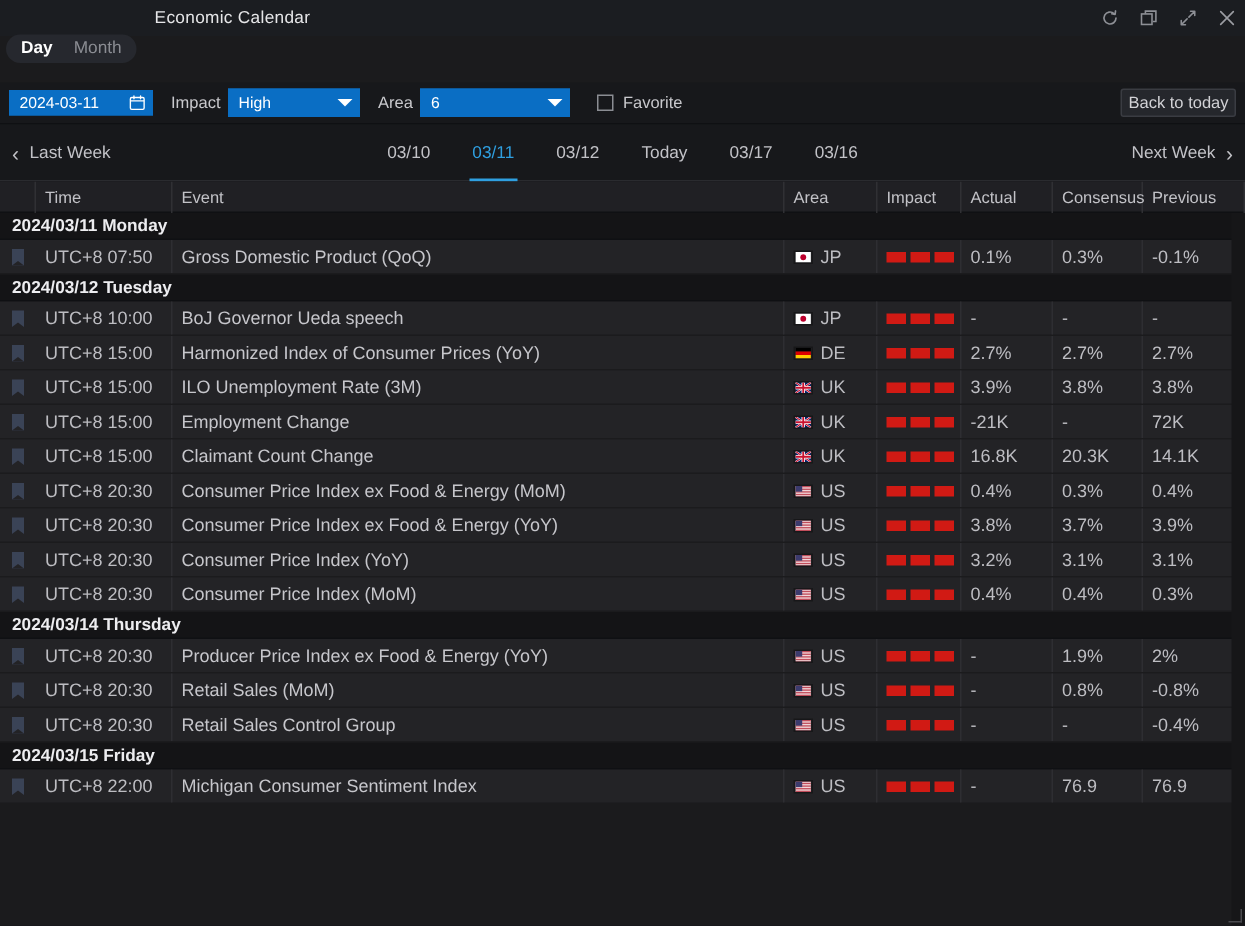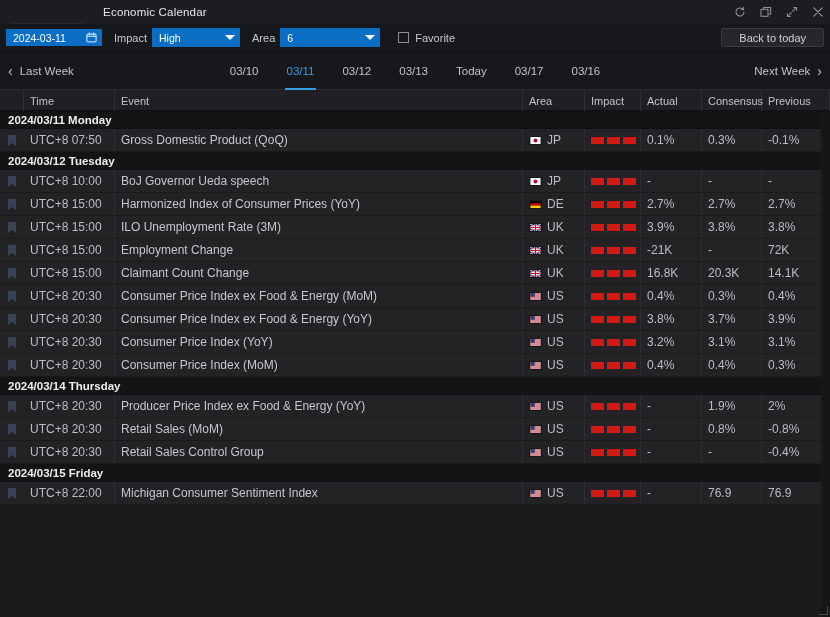--- a/index.html
+++ b/index.html
@@ -29,20 +29,21 @@
   .apptitle { font-size: 11.5px; color: #e6e6e8; margin-left: 12px; letter-spacing: .2px; }
   .wincontrols { position: absolute; right: 6px; top: 0; height: 24px; display: flex; align-items: center; gap: 13px; }
   .wincontrols .wc { width: 13px; height: 13px; display: flex; align-items: center; justify-content: center; cursor: default; }
   .wincontrols svg { display: block; }
 
   
   .filterbar {
     height: 28px; background: #17181b; display: flex; align-items: center;
     padding: 0 6px; position: relative; flex: 0 0 28px;
     border-bottom: 1px solid #0f1013;
+    margin-top: 31px;
   }
   .datefield {
     background: #0a6ec4; height: 17px; min-width: 96px; display: flex; align-items: center;
     justify-content: space-between; padding: 0 4px 0 6px; color: #fff; font-size: 10.5px;
     border: 1px solid #0a6ec4;
   }
   .datefield .calicon { margin-left: 6px; display:flex; }
   .flabel { font-size: 11px; color: #c9c9cd; margin: 0 5px 0 12px; }
   .selbox {
     background: #0a6ec4; height: 19px; display: flex; align-items: center;
@@ -53,21 +54,21 @@
     width: 0; height: 0; border-left: 5px solid transparent; border-right: 5px solid transparent;
     border-top: 5px solid #ffffff; margin-left: 16px;
   }
   .sel-impact { width: 88px; }
   .sel-area { width: 100px; }
   .favwrap { display: flex; align-items: center; margin-left: 18px; }
   .checkbox { width: 11px; height: 11px; border: 1px solid #8b8d93; background: transparent; }
   .favlabel { font-size: 11px; color: #c9c9cd; margin-left: 6px; }
   .backtoday {
     position: absolute; right: 6px; top: 4px; height: 19px; display: flex; align-items: center;
-    padding: 0 17px; font-size: 11px; color: #d2d2d6; border: 1px solid #3a3c42;
+    padding: 0 4px; font-size: 11px; color: #d2d2d6; border: 1px solid #3a3c42;
     background: #25272c; border-radius: 2px; cursor: default;
   }
 
   
   .daynav {
     height: 38px; background: #17181b; display: flex; align-items: center;
     position: relative; flex: 0 0 38px; border-bottom: 1px solid #2a2b2f;
   }
   .weeknav { display: flex; align-items: center; gap: 7px; font-size: 11.5px; color: #c2c2c7; cursor: default; }
   .weeknav.left { position: absolute; left: 8px; }
@@ -209,21 +210,20 @@
 
   <div class="daynav">
     <div class="weeknav left">
       <span class="chev">‹</span>
       <span>Last Week</span>
     </div>
     <div class="daytabs">
         <div class="daytab">03/10</div>
         <div class="daytab active">03/11</div>
         <div class="daytab">03/12</div>
-        <div class="daytab">03/13</div>
         <div class="daytab">Today</div>
         <div class="daytab">03/17</div>
         <div class="daytab">03/16</div>
       </div>
     <div class="weeknav right">
       <span>Next Week</span>
       <span class="chev">›</span>
     </div>
   </div>
 

